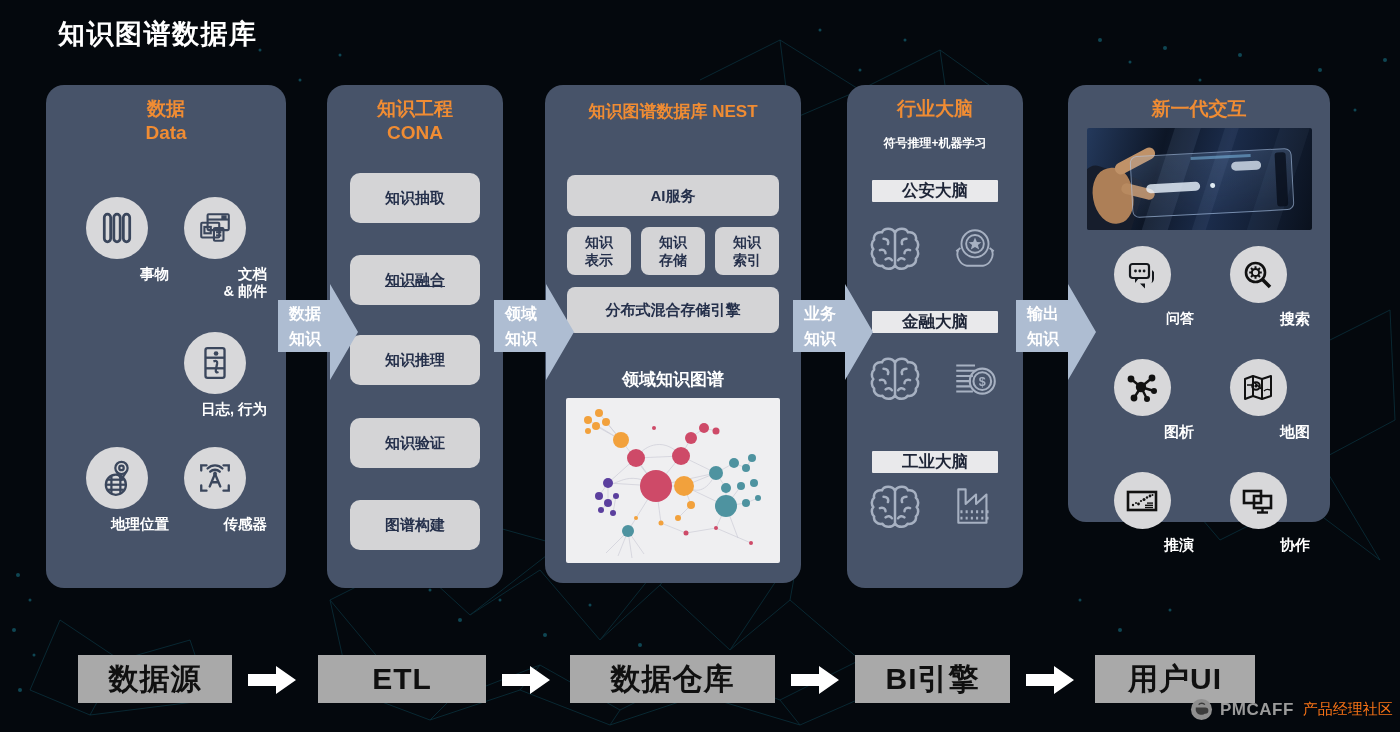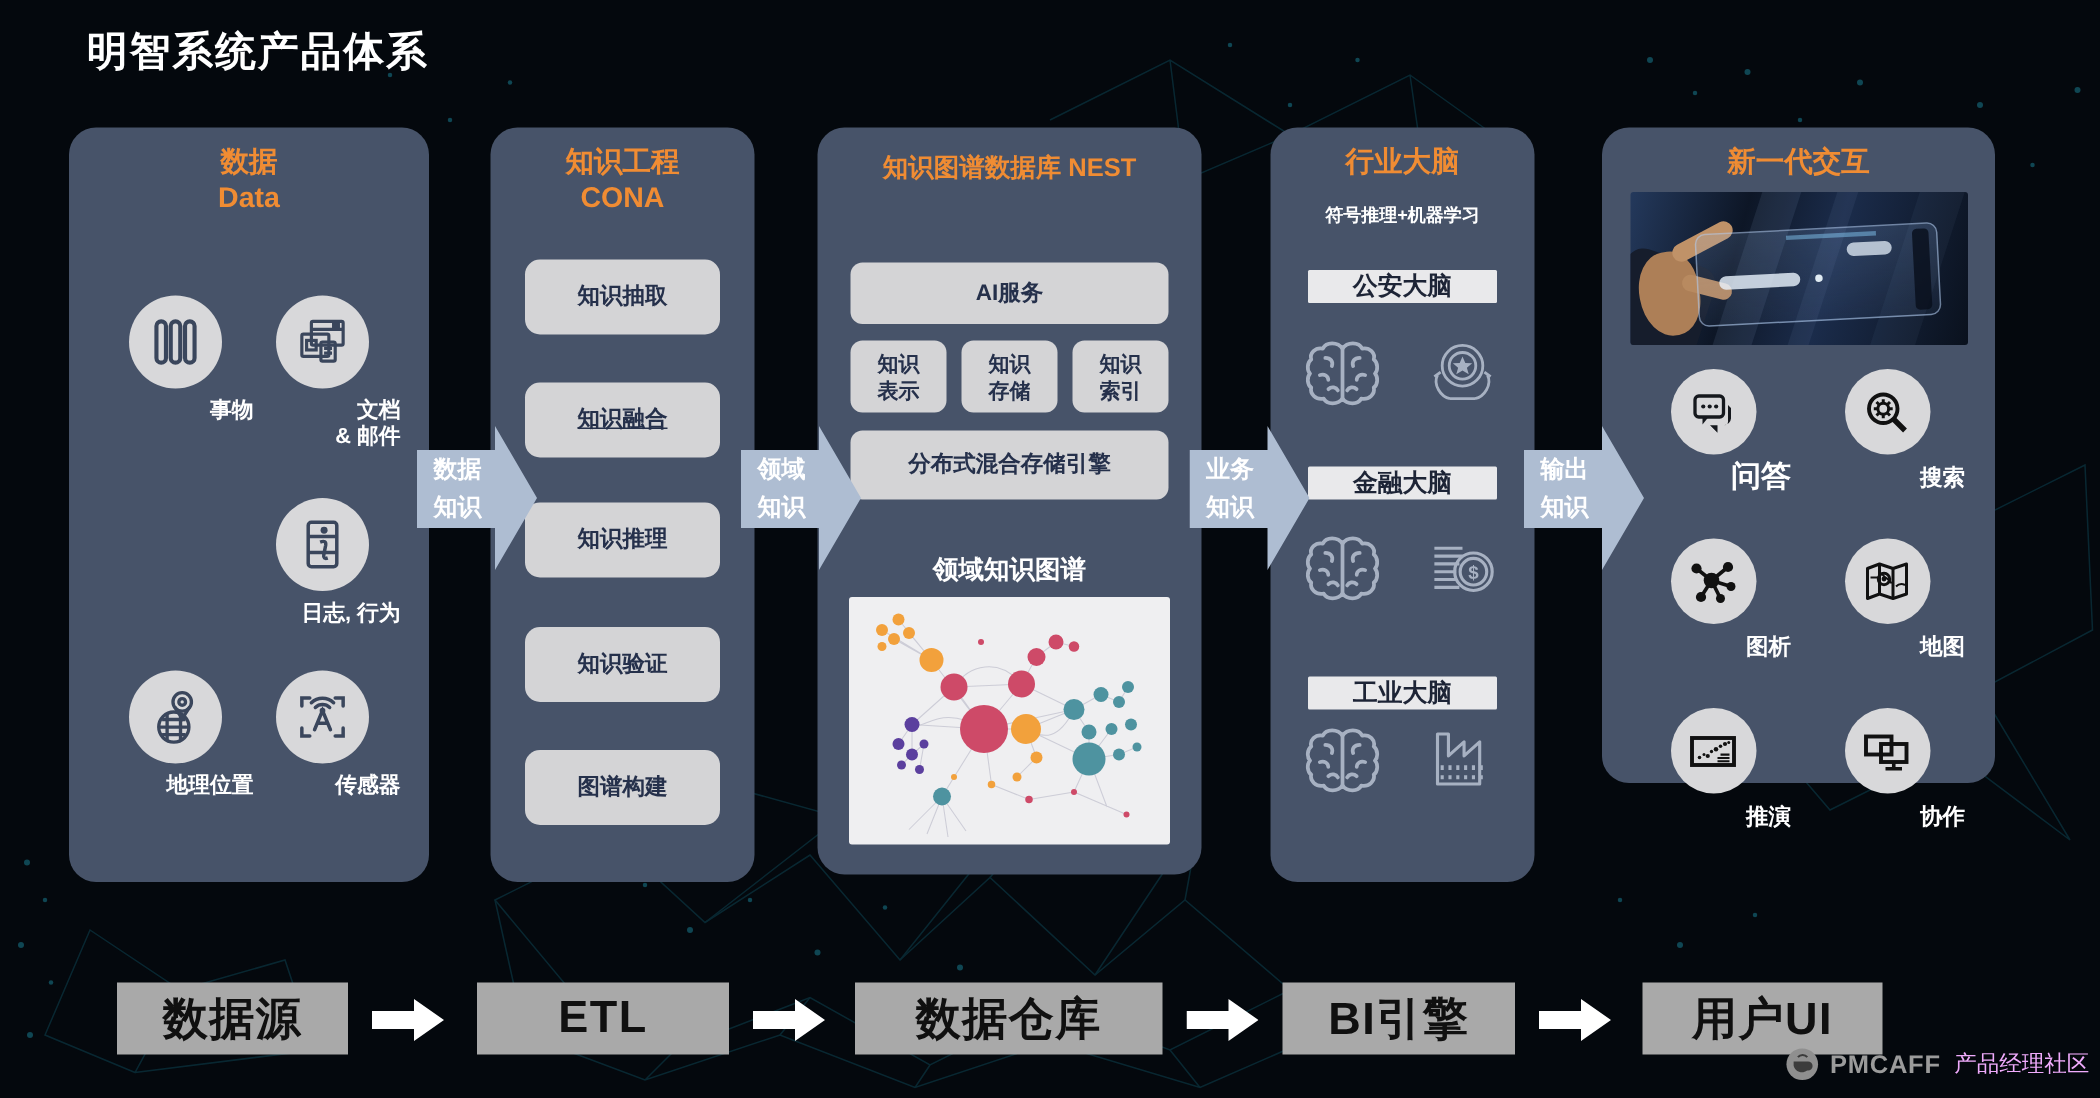--- a/index.html
+++ b/index.html
@@ -47,21 +47,21 @@
   .phone .cdot{position:absolute;left:78px;top:30px;width:5px;height:5px;border-radius:50%;background:rgba(240,250,255,.92);}
   .phone .edge{position:absolute;right:5px;top:3px;bottom:3px;width:11px;background:rgba(8,14,26,.8);border-radius:3px;}
   .phone .topline{position:absolute;right:40px;top:3px;width:60px;height:3px;background:rgba(140,210,255,.45);}
 
   .flow-box{position:absolute;top:655px;height:48px;background:#A9A9A9;color:#101010;font-size:30px;font-weight:600;
             display:flex;align-items:center;justify-content:center;letter-spacing:1px;}
   .flow-arrow{position:absolute;top:666px;}
 
   .watermark{position:absolute;left:1190px;top:698px;display:flex;align-items:center;gap:7px;}
   .wm-brand{color:#9b9b9b;font-weight:800;font-size:17px;letter-spacing:.5px;}
-  .wm-suffix{color:#f0abfc;font-size:15px;margin-left:2px;}
+  .wm-suffix{color:#f97316;font-size:15px;margin-left:2px;}
 </style>
 </head>
 <body>
 
 <div class="stage">
 
   <svg class="bgmesh" width="1400" height="732" viewBox="0 0 1400 732">
     <g stroke="#0d4250" stroke-width="1" fill="none" opacity="0.55">
       <path d="M330 600 L410 560 L470 615 L540 570 L600 640 L660 585 L730 650 L790 600 L860 660 L780 700 L700 670 L620 710 L540 665 L450 700 L380 660 Z"></path>
       <path d="M410 560 L470 520 L560 545 L600 500 L680 540 L730 500 L800 545 L790 600 M470 615 L560 545 M600 640 L680 540 M660 585 L730 500 M730 650 L800 545"></path>
@@ -113,21 +113,21 @@
         <g fill="none" stroke-width="2.4" stroke-linecap="round" stroke-linejoin="round">
           <path d="M24 7 C21 2.5 13.5 2.5 11.5 7 C6.5 6 2.8 10 4 14 C1.2 16 1.2 21 3.2 23 C1.2 25 1.2 30 4 32 C3 36 7 40 12 39 C14 43 21 43 24 39"></path>
           <path d="M24 7 C27 2.5 34.5 2.5 36.5 7 C41.5 6 45.2 10 44 14 C46.8 16 46.8 21 44.8 23 C46.8 25 46.8 30 44 32 C45 36 41 40 36 39 C34 43 27 43 24 39"></path>
           <line x1="24" y1="6" x2="24" y2="40"></line>
           <path d="M13 13 c3.4 0 5.2 2.2 4.2 5.2 M35 13 c-3.4 0 -5.2 2.2 -4.2 5.2 M9.5 24 c3 -1.2 5.4 .8 5.4 3 M38.5 24 c-3 -1.2 -5.4 .8 -5.4 3 M15 33 c2 -2 5 -1.2 6 .8 M33 33 c-2 -2 -5 -1.2 -6 .8"></path>
         </g>
       </symbol>
     </defs>
   </svg>
 
-  <div class="page-title">明智系统产品体系</div>
+  <div class="page-title">知识图谱数据库</div>
 
   <div class="panel" style="left:46px;width:240px;height:503px;">
     <div class="panel-title">
       <span>数据</span>
       <span class="sub">Data</span>
     </div>
 
     <div class="cell" style="left:19px;top:112px;">
       <div class="icon-circle">
         <svg width="36" height="36" viewBox="0 0 34 34">
@@ -366,21 +366,21 @@
           <g fill="none" stroke="#15181d" stroke-width="2.2">
             <rect x="5" y="6" width="19" height="14" rx="2.5"></rect>
           </g>
           <circle cx="10.5" cy="13" r="1.4" fill="#15181d"></circle>
             <circle cx="14.8" cy="13" r="1.4" fill="#15181d"></circle>
             <circle cx="19.1" cy="13" r="1.4" fill="#15181d"></circle>
           <path d="M14 20 l-4 5 v-5 z" fill="#15181d"></path>
           <path d="M27 12 v11 a2.5 2.5 0 0 1 -2.5 2.5 H15 l5 5 v-5 h4.5 A5 5 0 0 0 29 21 V14 z" fill="#15181d"></path>
         </svg>
       </div>
-      <div class="cell-label" style="font-size:20px;">问答</div>
+      <div class="cell-label" style="font-size:14px;">问答</div>
     </div>
 
     <div class="cell" style="left:138px;top:161px;">
       <div class="icon-circle small">
         <svg width="34" height="34" viewBox="0 0 34 34">
           <g fill="none" stroke="#111111" stroke-width="2.6">
             <circle cx="14.5" cy="14.5" r="9.5"></circle>
             <line x1="21.5" y1="21.5" x2="29" y2="29" stroke-width="3.6"></line>
           </g>
           <g fill="none" stroke="#111111" stroke-width="2">

